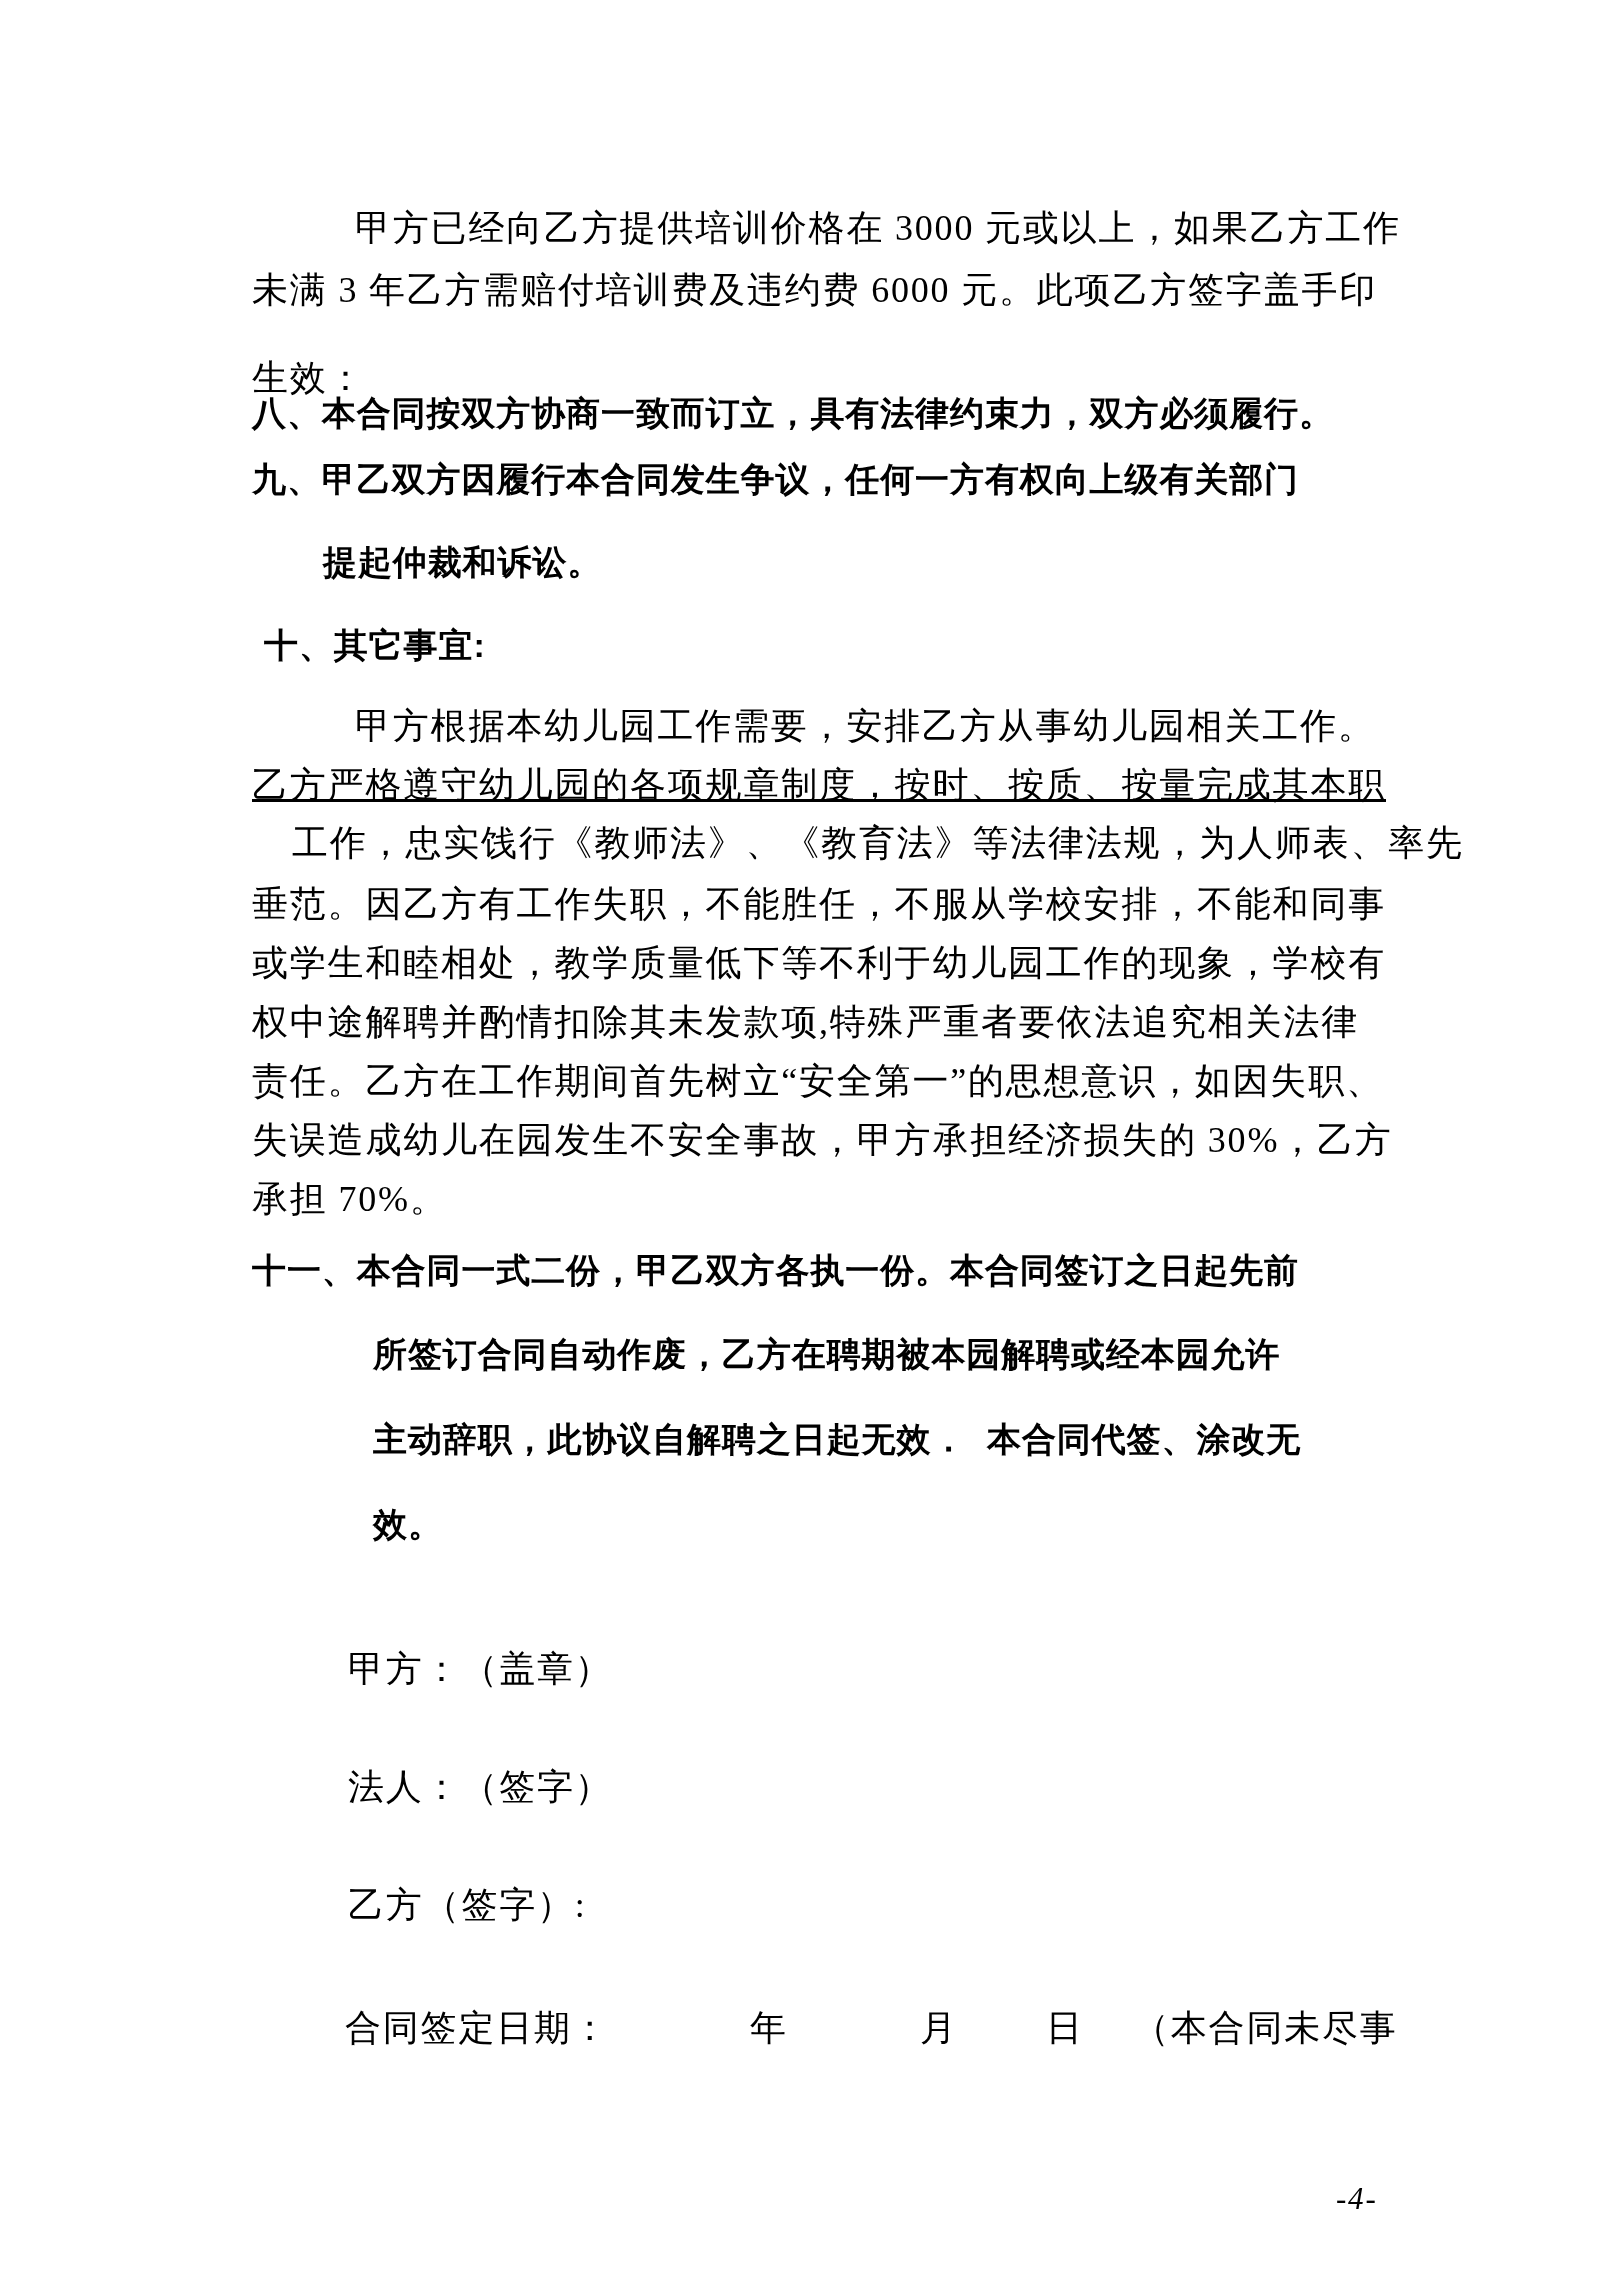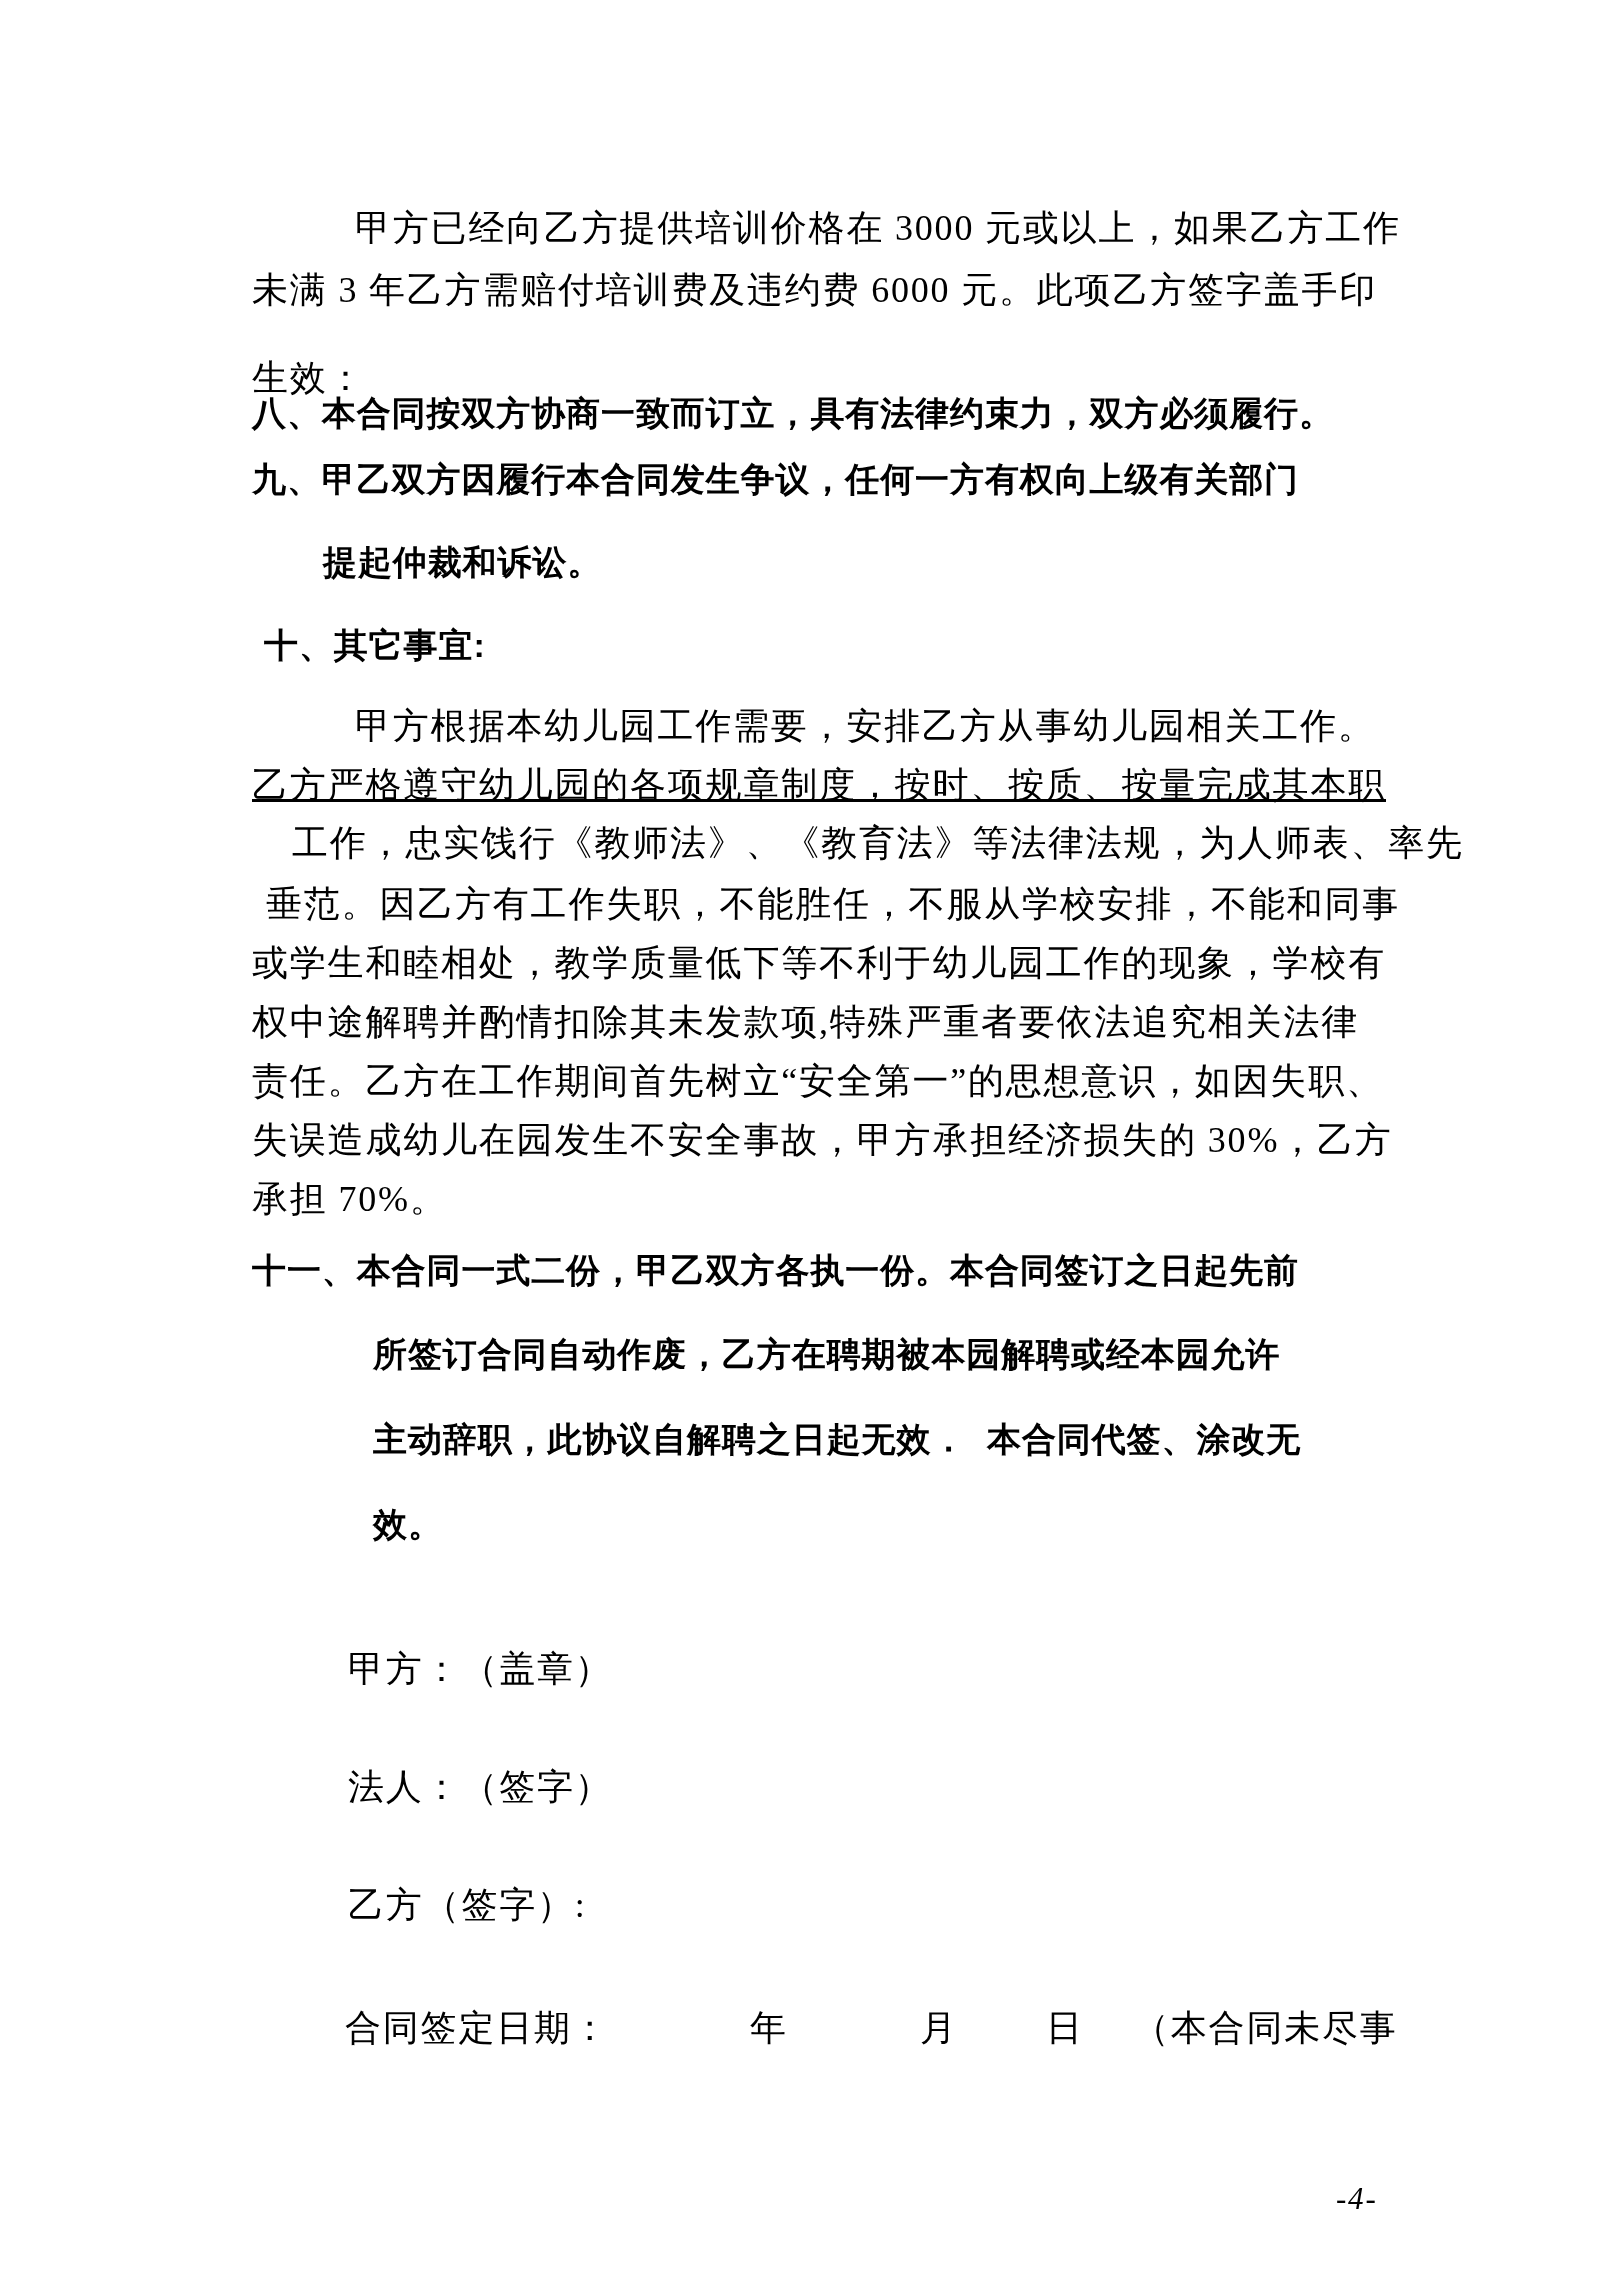--- a/index.html
+++ b/index.html
@@ -49,21 +49,21 @@
   <div class="line boldhei" style="top:395px; left:252px;">八、本合同按双方协商一致而订立，具有法律约束力，双方必须履行。</div>
 
   <div class="line boldhei" style="top:461px; left:252px;">九、甲乙双方因履行本合同发生争议，任何一方有权向上级有关部门</div>
   <div class="line boldhei" style="top:544px; left:323px;">提起仲裁和诉讼。</div>
 
   <div class="line boldhei" style="top:627px; left:264px;">十、其它事宜:</div>
 
   <div class="line serif" style="top:707px; left:355px;">甲方根据本幼儿园工作需要，安排乙方从事幼儿园相关工作。</div>
   <div class="line serif" style="top:766px; left:252px;text-decoration:underline;">乙方严格遵守幼儿园的各项规章制度，按时、按质、按量完成其本职</div>
   <div class="line serif" style="top:824px; left:252px;margin-left:40px;">工作，忠实饯行《教师法》、《教育法》等法律法规，为人师表、率先</div>
-  <div class="line serif" style="top:885px; left:266px;">垂范。因乙方有工作失职，不能胜任，不服从学校安排，不能和同事</div>
+  <div class="line serif" style="top:885px; left:252px;">垂范。因乙方有工作失职，不能胜任，不服从学校安排，不能和同事</div>
   <div class="line serif" style="top:944px; left:252px;">或学生和睦相处，教学质量低下等不利于幼儿园工作的现象，学校有</div>
   <div class="line serif" style="top:1003px; left:252px;">权中途解聘并酌情扣除其未发款项,特殊严重者要依法追究相关法律</div>
   <div class="line serif" style="top:1062px; left:252px;">责任。乙方在工作期间首先树立“安全第一”的思想意识，如因失职、</div>
   <div class="line serif" style="top:1121px; left:252px;">失误造成幼儿在园发生不安全事故，甲方承担经济损失的 30%，乙方</div>
   <div class="line serif" style="top:1180px; left:252px;">承担 70%。</div>
 
   <div class="line boldhei" style="top:1252px; left:252px;">十一、本合同一式二份，甲乙双方各执一份。本合同签订之日起先前</div>
   <div class="line boldhei" style="top:1336px; left:373px;">所签订合同自动作废，乙方在聘期被本园解聘或经本园允许</div>
   <div class="line boldhei" style="top:1421px; left:373px;">主动辞职，此协议自解聘之日起无效．  本合同代签、涂改无</div>
   <div class="line boldhei" style="top:1506px; left:373px;">效。</div>

